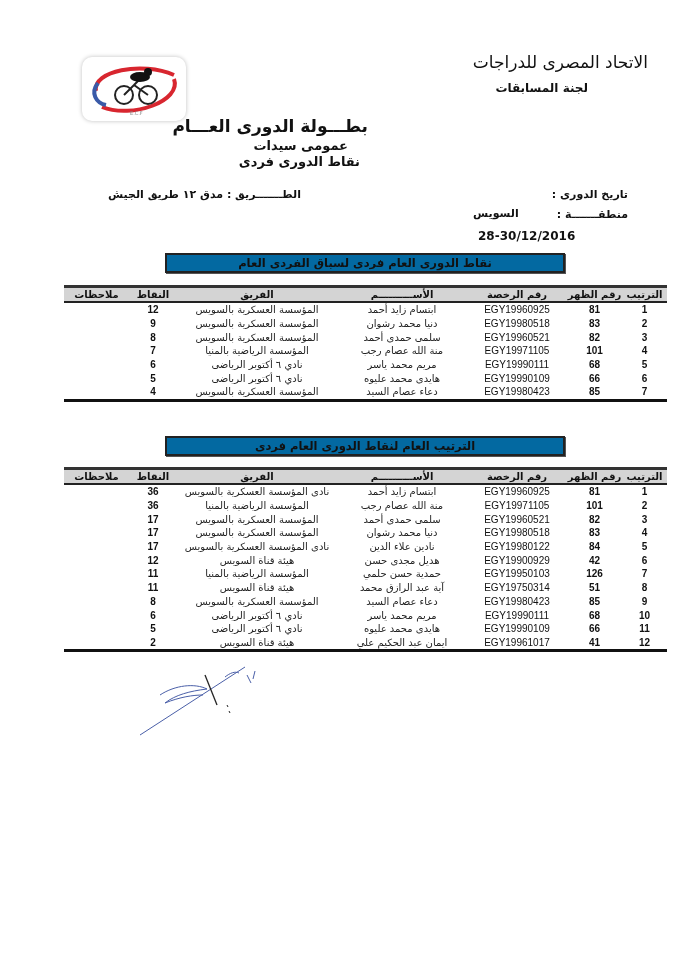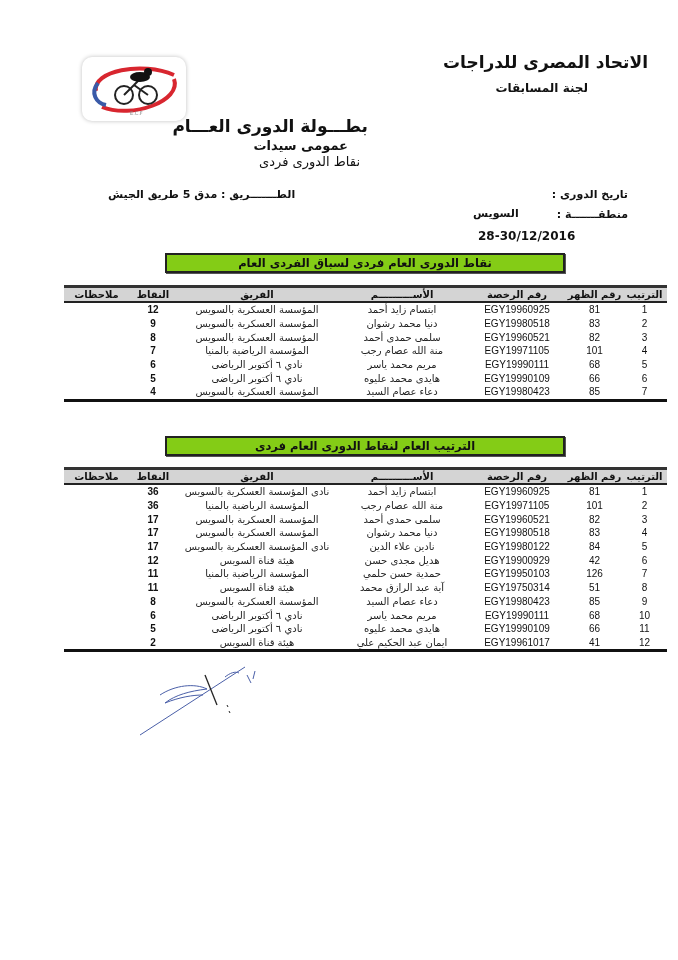--- a/index.html
+++ b/index.html
@@ -1,41 +1,41 @@
 <!DOCTYPE html>
 <html><head>
 <meta charset="utf-8">
 <style>
   html, body { margin: 0; padding: 0; background: #ffffff; }
   body { width: 678px; height: 960px; position: relative; overflow: hidden;
          font-family: "DejaVu Sans", sans-serif; color: #111; }
   .abs { position: absolute; }
-  .org-title { right: 30px; top: 52px; font-size: 17px; font-weight: bold; direction: rtl; }
+  .org-title { right: 30px; top: 52px; font-size: 17px; font-weight: normal; direction: rtl; }
   .org-sub { right: 90px; top: 81px; font-size: 12px; font-weight: bold; direction: rtl; margin-left: 45px; }
   .logo { left: 82px; top: 57px; width: 104px; height: 64px; border-radius: 10px;
           background: #fff; box-shadow: 0 0 4px rgba(0,0,0,0.25); }
   .champ { right: 310px; top: 116px; font-size: 17px; font-weight: bold; direction: rtl; }
   .cat { right: 330px; top: 138px; font-size: 13px; font-weight: bold; direction: rtl; }
-  .sub2 { right: 318px; top: 154px; font-size: 13px; font-weight: normal; direction: rtl; }
+  .sub2 { right: 318px; top: 154px; font-size: 13px; font-weight: bold; direction: rtl; }
 
   .meta-label { font-size: 11px; font-weight: bold; direction: rtl; }
   .meta-val { font-size: 12px; font-weight: bold; margin-top: 43px; }
 
-  .section-bar { left: 165px; width: 400px; height: 20px; background: #84cc16;
+  .section-bar { left: 165px; width: 400px; height: 20px; background: #0369a1;
                  border: 2px solid #222; box-sizing: border-box; text-align: center;
                  font-size: 11.5px; font-weight: bold; line-height: 16px; direction: rtl;
                  box-shadow: 1px 1px 0 #555; }
 
   table.res { position: absolute; left: 64px; width: 603px; border-collapse: collapse;
               direction: rtl; table-layout: fixed; }
   table.res thead tr { background: #d4d4d4; border-top: 3px solid #333; border-bottom: 2px solid #222; }
   table.res th { font-size: 10px; font-weight: bold; height: 13px; padding: 0; white-space: nowrap; }
   table.res td { font-size: 10px; height: 13.7px; padding: 0; text-align: center; white-space: nowrap; }
   table.res tbody tr:last-child { border-bottom: 3px solid #111; }
-  td.num, td.bib { font-family: "Liberation Sans", sans-serif; font-weight: normal; font-size: 12px; }
+  td.num, td.bib { font-family: "Liberation Sans", sans-serif; font-weight: bold; font-size: 12px; }
   td.lic { font-family: "Liberation Sans", sans-serif; font-weight: normal; font-size: 12px; }
   td.pts { font-family: "Liberation Sans", sans-serif; font-weight: bold; font-size: 12px; }
   td.name, td.team { font-size: 9px; color: #222; }
   .signature { left: 135px; top: 665px; width: 210px; height: 80px; }
 </style>
 </head>
 <body>
 
 <div class="abs org-title">الاتحاد المصرى للدراجات</div>
 <div class="abs org-sub">لجنة المسابقات</div>
@@ -55,21 +55,21 @@
 </div>
 
 <div class="abs champ">بطـــولة الدورى العـــام</div>
 <div class="abs cat">عمومى سيدات</div>
 <div class="abs sub2">نقاط الدورى فردى</div>
 
 <div class="abs meta-label" style="right:50px; top:188px;">تاريخ الدورى :</div>
 <div class="abs meta-val" style="left:478px; top:186px;">28-30/12/2016</div>
 <div class="abs meta-label" style="right:50px; top:208px;">منطقـــــــة :</div>
 <div class="abs meta-label" style="left:473px; top:207px;">السويس</div>
-<div class="abs meta-label" style="left:108px; top:188px;">الطـــــــريق : مدق 5 طريق الجيش</div>
+<div class="abs meta-label" style="left:108px; top:188px;">الطـــــــريق : مدق ١٢ طريق الجيش</div>
 
 <div class="abs section-bar" style="top:253px;">نقاط الدورى العام فردى لسباق الفردى العام</div>
 
 <table class="res" style="top:285px;">
   <colgroup>
     <col style="width:45px">
       <col style="width:55px">
       <col style="width:100px">
       <col style="width:130px">
     <col style="width:160px">

